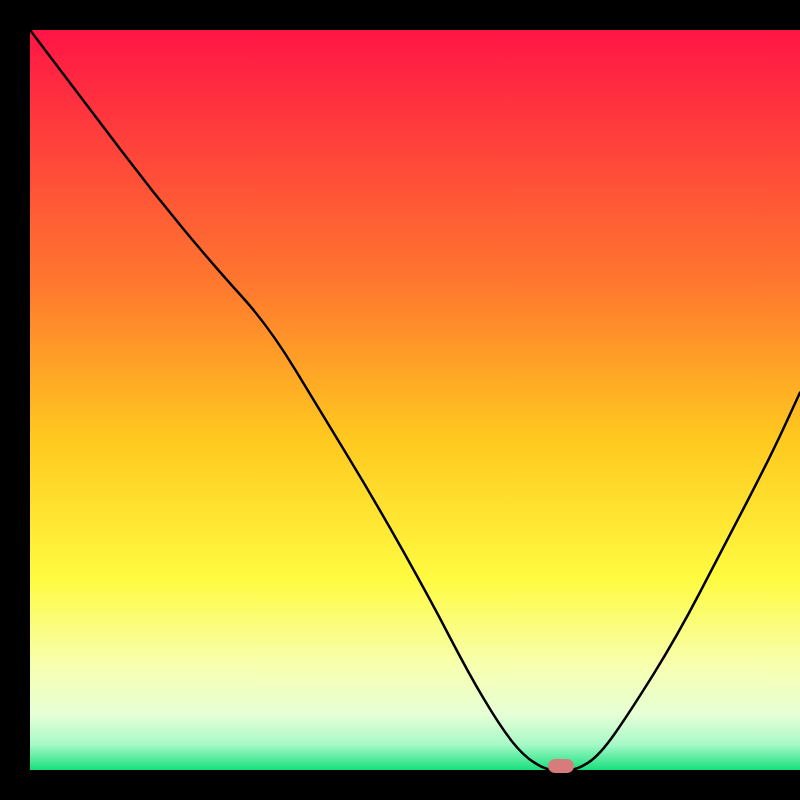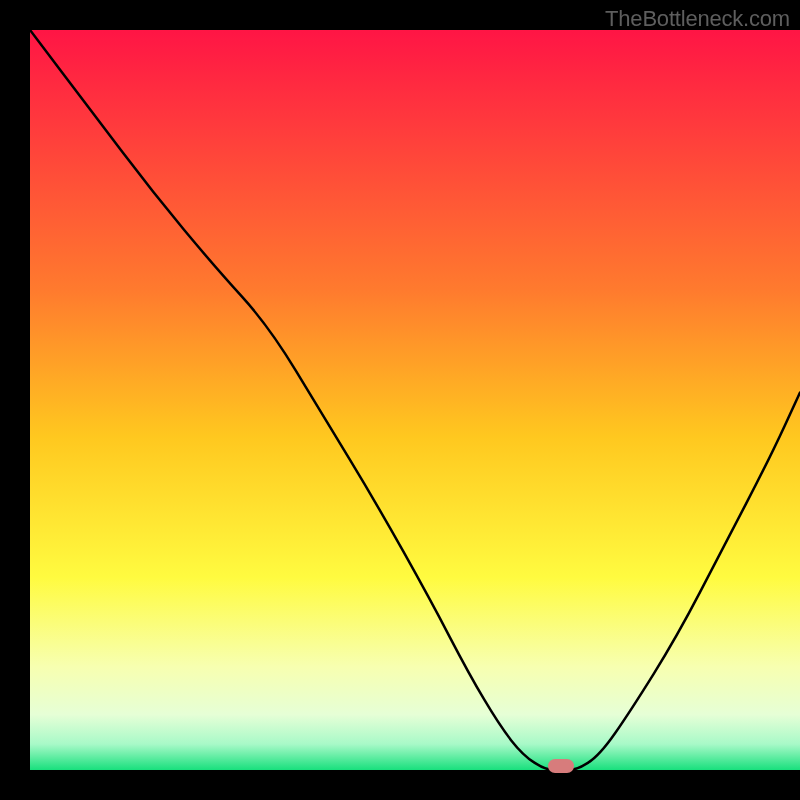--- a/index.html
+++ b/index.html
@@ -39,21 +39,20 @@
     background: #d77c7c;
     transform: translate(-50%, -50%);
     z-index: 4;
   }
 </style>
 </head>
 <body>
 
 <div class="chart-container">
 
-  <div class="attribution">TheBottleneck.com</div>
 
   <div class="plot">
     <svg id="chart-svg" viewBox="0 0 770 740" preserveAspectRatio="none">
       <defs>
         <linearGradient id="bg-grad" x1="0" y1="0" x2="0" y2="1">
             <stop offset="0%" stop-color="#ff1545"></stop>
             <stop offset="35%" stop-color="#ff7a2e"></stop>
             <stop offset="55.00000000000001%" stop-color="#ffc81f"></stop>
             <stop offset="74%" stop-color="#fffb40"></stop>
             <stop offset="86%" stop-color="#f7ffb0"></stop>

